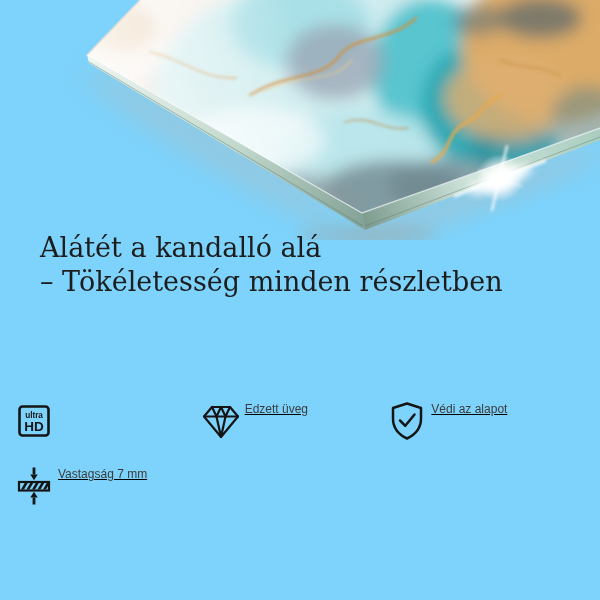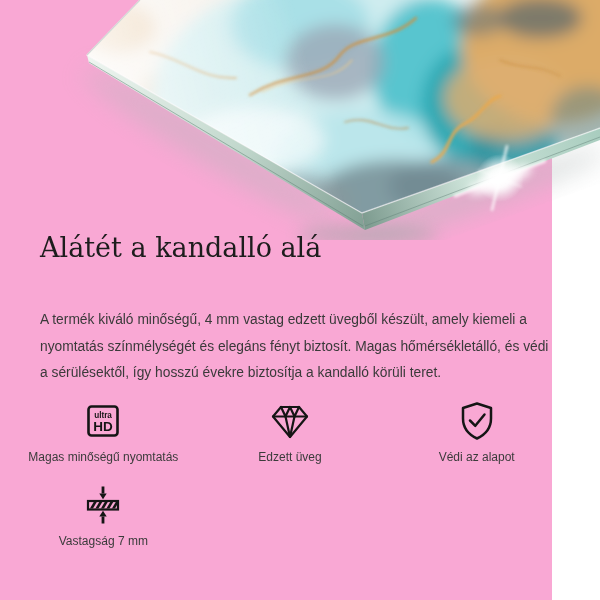--- a/index.html
+++ b/index.html
@@ -1,36 +1,36 @@
 <!DOCTYPE html>
 <html><head>
 <meta charset="utf-8">
 <style>
   html,body{margin:0;padding:0;}
   body{
     width:600px;height:600px;background:#ffffff;
     font-family:"Liberation Sans",sans-serif;overflow:hidden;
   }
-  .page{position:relative;width:552px;height:600px;background:#f9a8d4;}
+  .page{position:relative;width:600px;height:600px;background:#7dd3fc;}
   .hero{position:absolute;left:0;top:0;width:600px;height:240px;}
   .title{
     position:absolute;left:40px;top:231px;margin:0;
     font-family:"DejaVu Serif","Liberation Serif",serif;
     font-weight:400;font-size:27px;line-height:34px;color:#1d1d1d;
   }
   .title span{display:block;}
   .desc{
     position:absolute;left:40px;top:307px;width:518px;margin:0;
     font-size:13.8px;line-height:26.5px;color:#3a3a3a;
   }
   .features{
     position:absolute;left:10px;top:397px;width:560px;
     display:grid;grid-template-columns:repeat(3,1fr);row-gap:17px;
   }
-  .feature{display:flex;flex-direction:column;align-items:center;}
+  .feature{display:flex;text-decoration:underline;}
   .ficon{width:48px;height:48px;display:block;}
   .flabel{margin-top:5px;font-size:12px;color:#3b3b3b;white-space:nowrap;}
 </style>
 </head>
 <body>
 
 <div class="page">
 
   <div class="hero">
     <svg width="600" height="240" viewBox="0 0 600 240">
@@ -130,34 +130,33 @@
           <line x1="507" y1="146" x2="492" y2="210" stroke-width="2.2" opacity="0.9"></line>
           <line x1="478" y1="170" x2="522" y2="187" stroke-width="1.2" opacity="0.7"></line>
         </g>
         <circle cx="500" cy="178" r="3" fill="#ffffff"></circle>
       </g>
     </svg>
   </div>
 
   <h1 class="title">
     <span>Alátét a kandalló alá</span>
+    <span>– Tökéletesség minden részletben</span>
   </h1>
 
-  <p class="desc">A termék kiváló minőségű, 4 mm vastag edzett üvegből készült, amely kiemeli a nyomtatás színmélységét és elegáns fényt biztosít. Magas hőmérsékletálló, és védi a sérülésektől, így hosszú évekre biztosítja a kandalló körüli teret.</p>
 
   <div class="features">
 
 
     <div class="feature">
       <svg class="ficon" viewBox="0 0 48 48">
         <rect x="9.5" y="9.5" width="29" height="29" rx="3" fill="none" stroke="#151515" stroke-width="2.6"></rect>
         <text x="24" y="21" font-size="8.2" font-weight="700" text-anchor="middle" fill="#151515">ultra</text>
         <text x="24" y="34" font-size="13.5" font-weight="700" text-anchor="middle" fill="#151515">HD</text>
       </svg>
-      <div class="flabel">Magas minőségű nyomtatás</div>
     </div>
 
     <div class="feature">
       <svg class="ficon" viewBox="0 0 48 48">
         <g fill="none" stroke="#151515" stroke-width="2.2" stroke-linecap="round" stroke-linejoin="round">
           <path d="M15 10 H33 L41 19.5 L24 40 L7 19.5 Z"></path>
           <line x1="7" y1="19.5" x2="41" y2="19.5"></line>
           <polyline points="15,10 19.5,19.5 24,10 28.5,19.5 33,10"></polyline>
           <polyline points="19.5,19.5 24,40 28.5,19.5"></polyline>
         </g>

